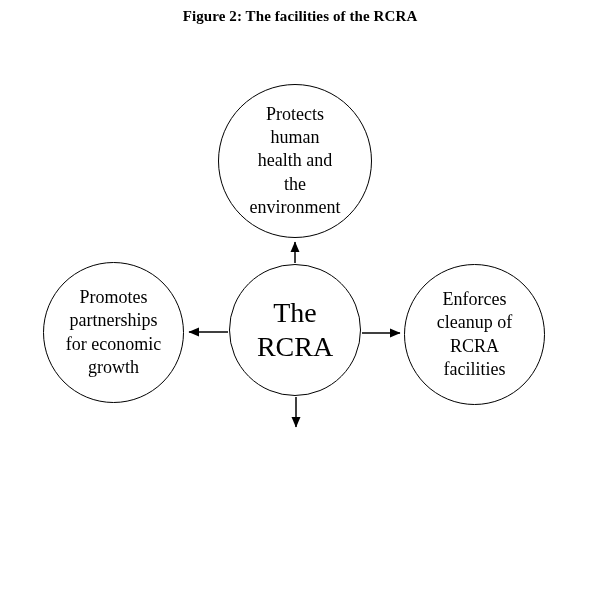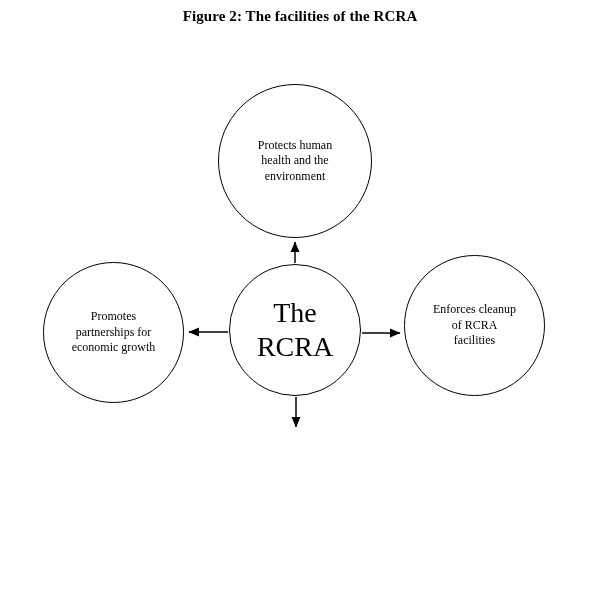--- a/index.html
+++ b/index.html
@@ -31,30 +31,30 @@
     box-sizing: border-box;
     border: 1.5px solid #000000;
     border-radius: 50%;
     background: #ffffff;
     display: flex;
     align-items: center;
     justify-content: center;
   }
   .node .label {
     text-align: center;
-    font-size: 12px;
+    font-size: 18px;
     line-height: 1.28;
   }
   .node-top    { left: 218px; top: 84px;  width: 154px; height: 154px; }
   .node-top .label    { width: 92px; }
   .node-left   { left: 43px;  top: 262px; width: 141px; height: 141px; }
   .node-left .label   { width: 104px; }
   .node-center { left: 229px; top: 264px; width: 132px; height: 132px; }
   .node-center .label { width: 96px; font-size: 28px; line-height: 1.2; }
-  .node-right  { left: 404px; top: 255px; width: 141px; height: 141px; justify-content: center; }
+  .node-right  { left: 404px; top: 264px; width: 141px; height: 141px; justify-content: center; }
   .node-right .label  { width: 86px; }
   .node-bottom { left: 220px; top: 431px; width: 154px; height: 154px; }
   .node-bottom .label { width: 104px; }
   svg.arrows {
     position: absolute;
     left: 0;
     top: 0;
     pointer-events: none;
   }
 </style>

